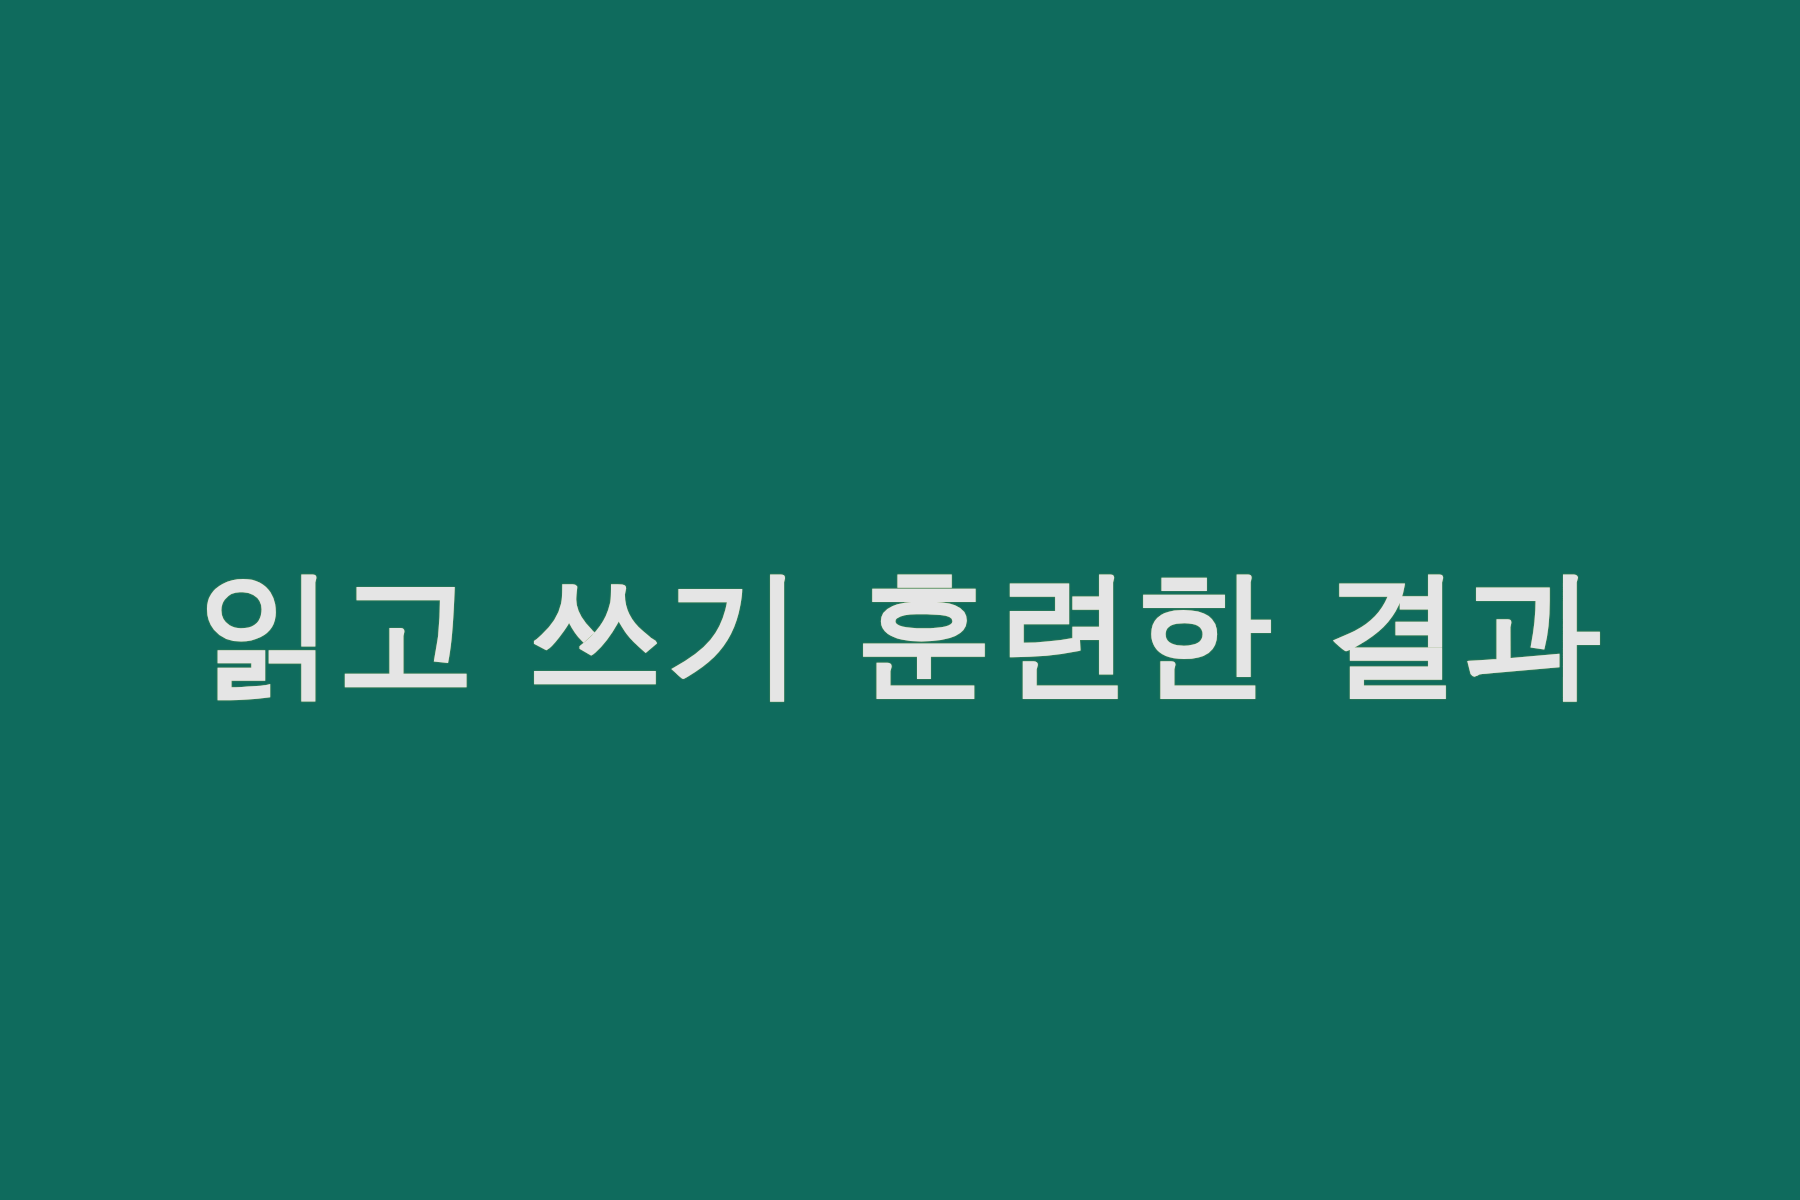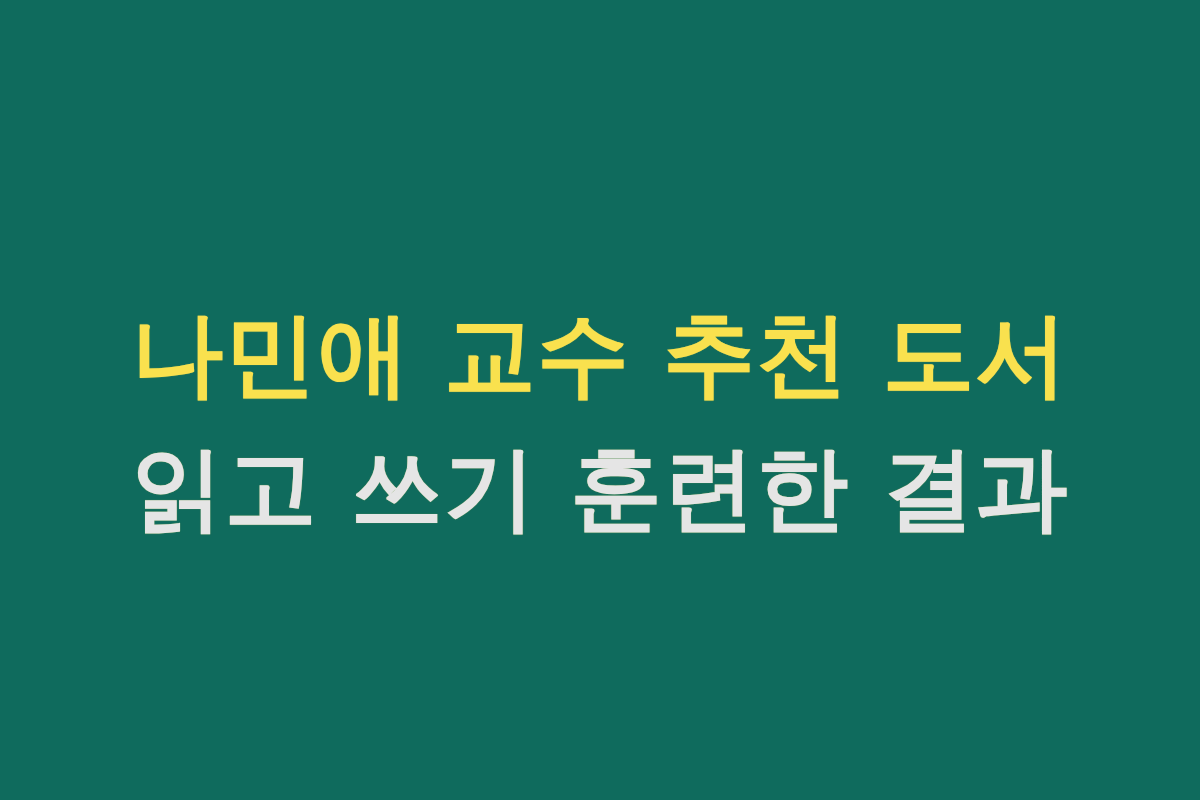--- a/index.html
+++ b/index.html
@@ -61,19 +61,18 @@
     font-size: 93px;
   }
 </style>
 </head>
 <body>
 
 <div id="thumbnail-canvas" style="background: rgb(15, 107, 93); width: 1200px; height: 800px;">
 
   <div id="headline-block">
 
-    <span class="headline-line line-1" style="color: rgb(249, 225, 78); font-size: 92px;">나민애 교수 추천 도서</span>
 
     <span class="headline-line line-2" style="color: #e5e5e5; font-size: 92px;">읽고 쓰기 훈련한 결과</span>
 
   </div>
 
 </div>
 
 </body></html>

